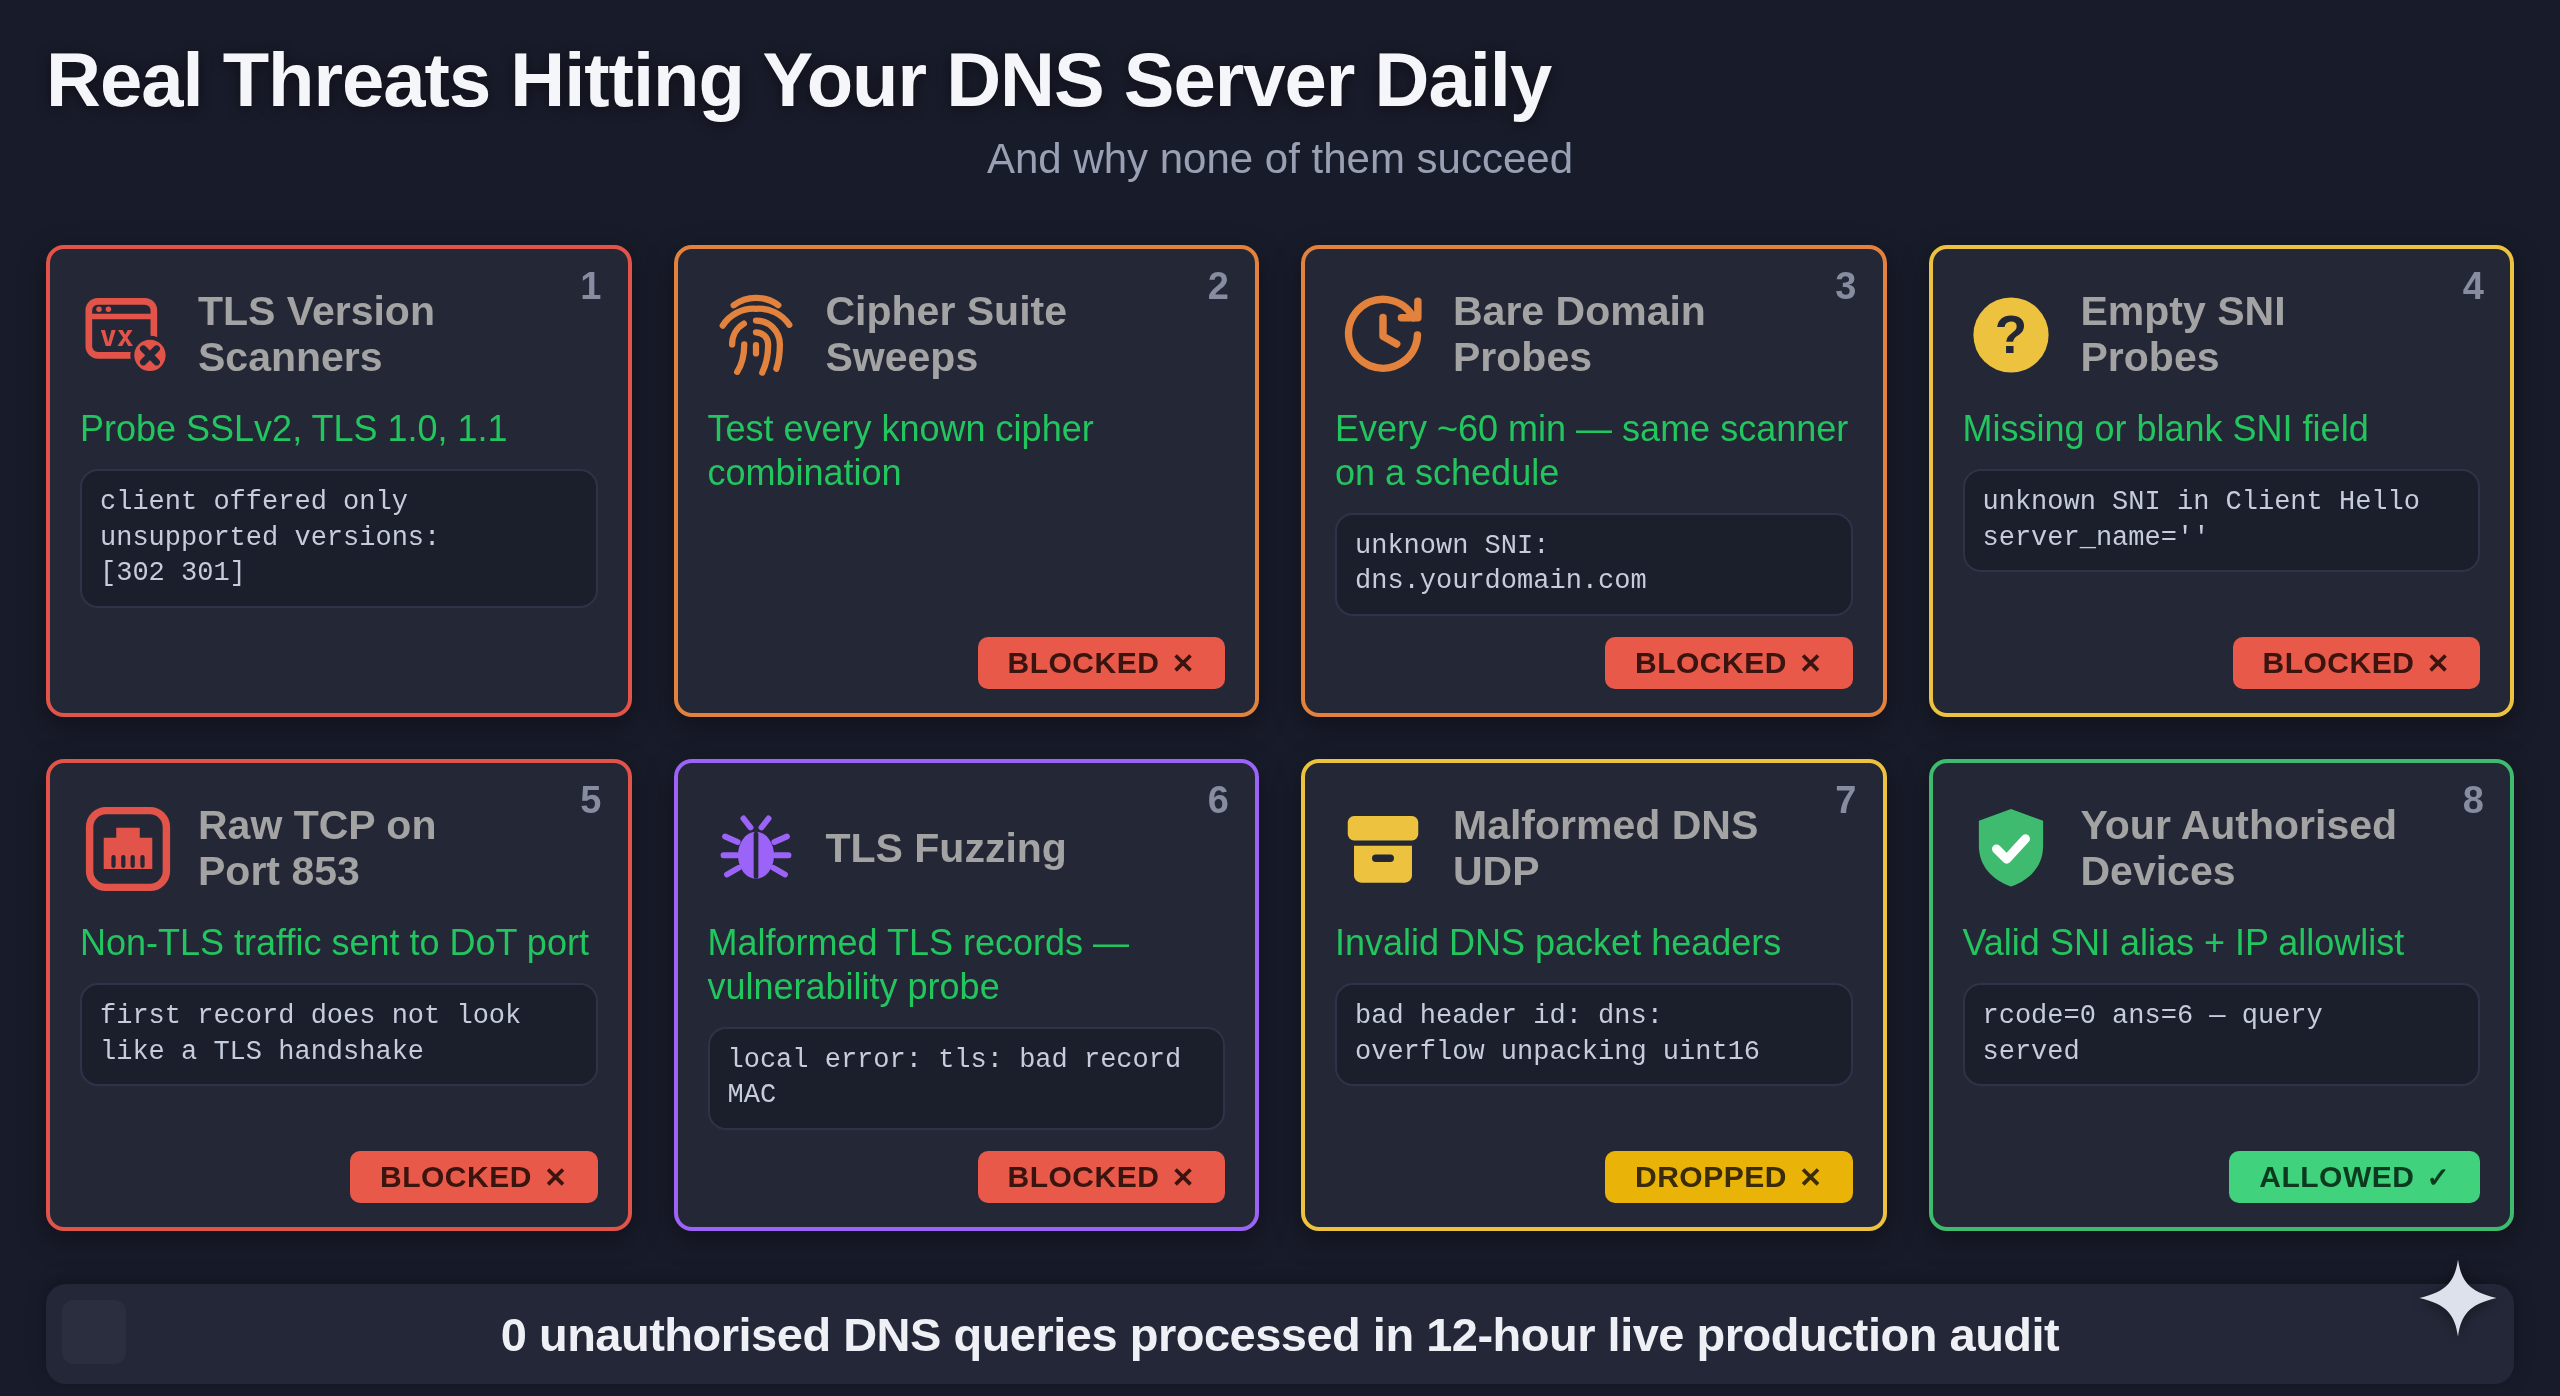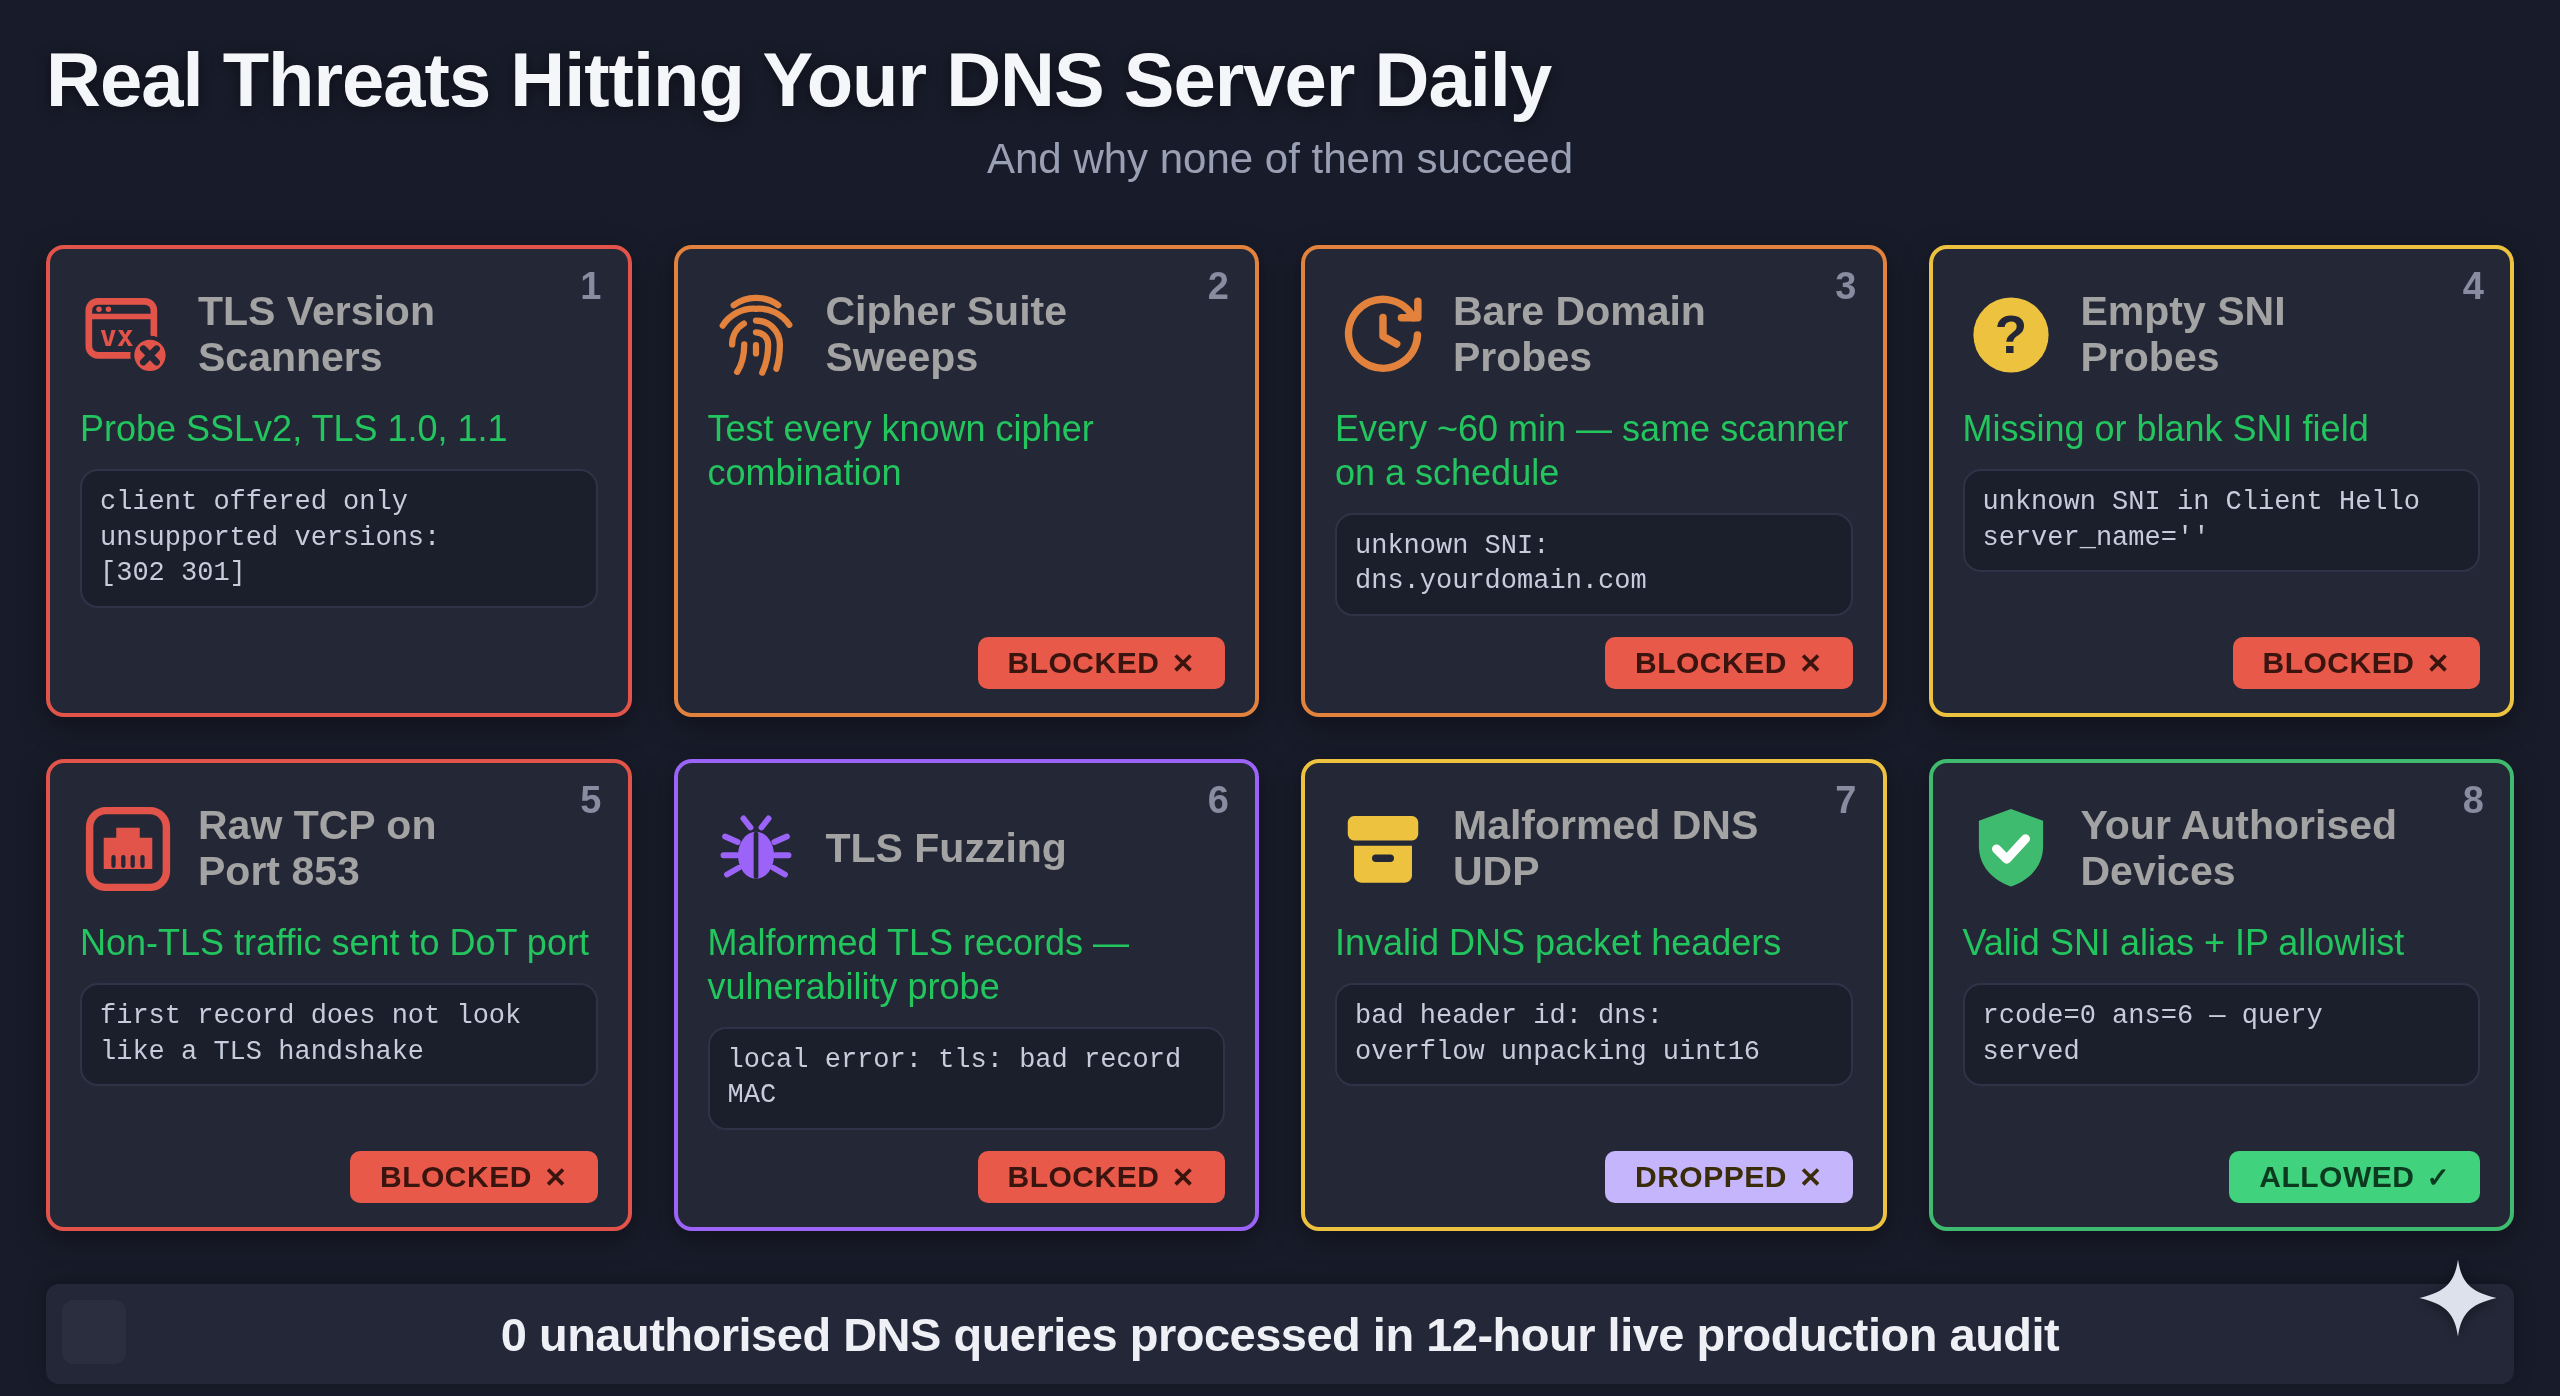--- a/index.html
+++ b/index.html
@@ -85,21 +85,21 @@
     font-size:30px; font-weight:bold; letter-spacing:.5px;
     padding:9px 30px;
     border-radius:10px;
   }
   .badge-glyph { font-size:.92em; }
   .footer {
     position:absolute;
     left:46px; right:46px; bottom:12px;
     height:100px;
     background:#232737;
-    border-radius:13px;
+    border-radius:20px;
     display:flex; align-items:center; justify-content:center;
     box-shadow:0 -4px 20px rgba(0,0,0,.25);
   }
   .footer-ghost {
     position:absolute; left:16px; top:16px;
     width:64px; height:64px; border-radius:12px;
     background:rgba(255,255,255,0.035);
   }
   .footer-text {
     font-size:47px; font-weight:bold; color:#eef0f6;
@@ -279,21 +279,21 @@
             <rect x="9.2" y="13.4" width="5.6" height="1.9" rx="0.95" fill="#242836"></rect>
           </svg>
         </span>
         <div class="card-title">Malformed DNS
 UDP</div>
       </div>
       <div class="card-desc">Invalid DNS packet headers</div>
       <div class="code">bad header id: dns:
 overflow unpacking uint16</div>
       <div class="badge-row">
-        <span class="badge" style="background: #c4b5fd; color: rgb(58, 44, 8);">
+        <span class="badge" style="background: #eab308; color: rgb(58, 44, 8);">
           <span>DROPPED</span>
           <span class="badge-glyph">✕</span>
         </span>
       </div>
     </div>
 
     <div class="card" style="--accent: #3fbb6f;">
       <span class="card-number">8</span>
       <div class="card-head">
         <span class="icon-wrap">

